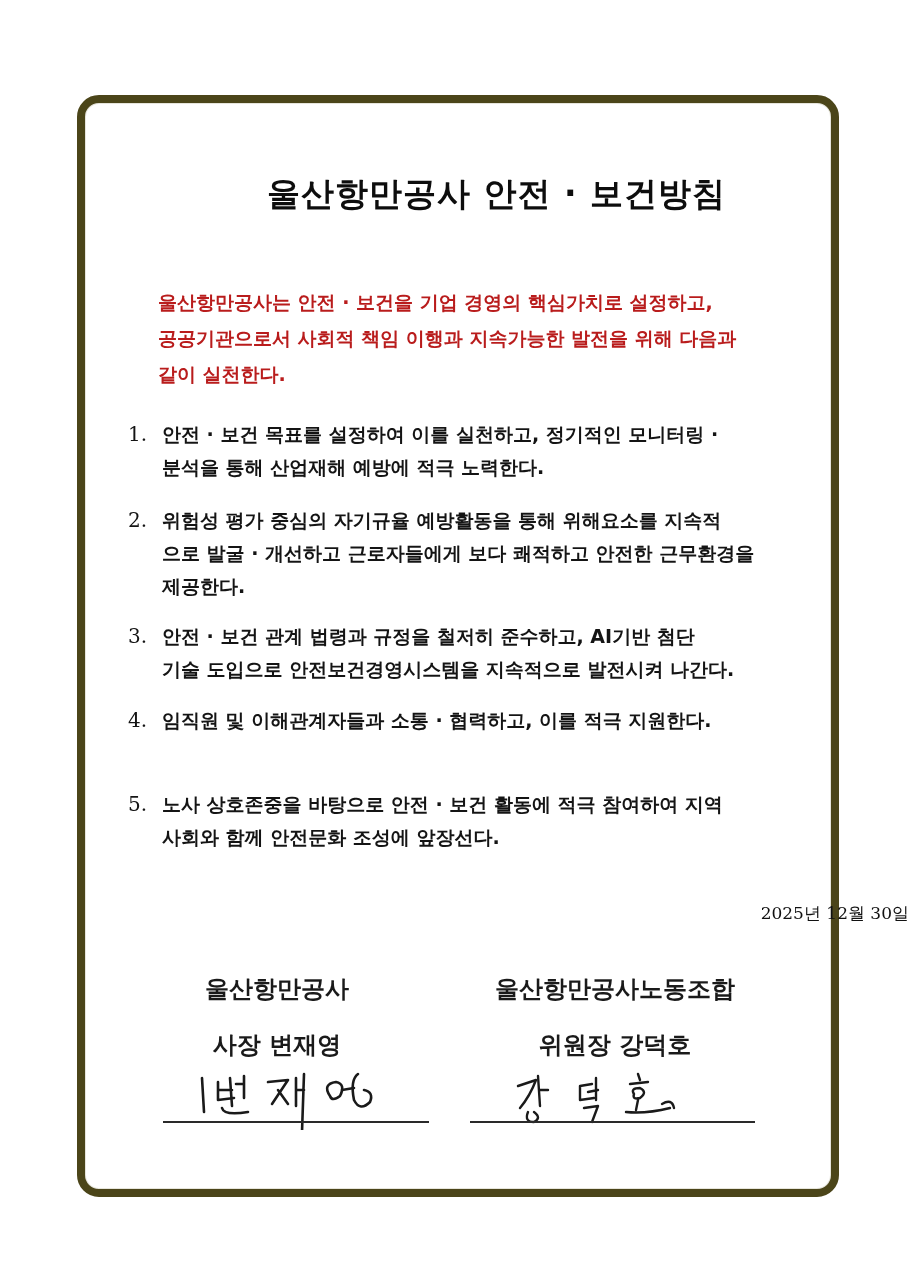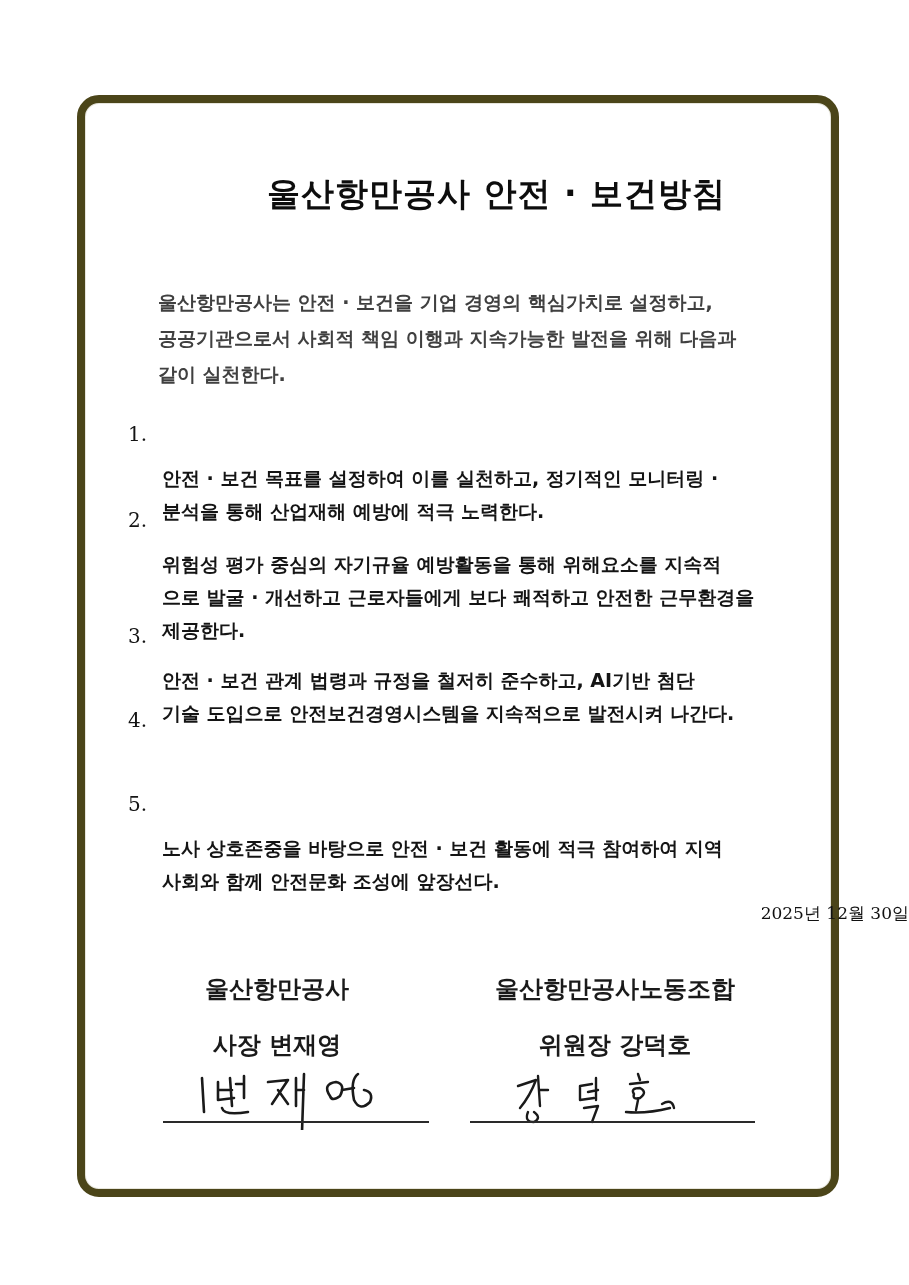--- a/index.html
+++ b/index.html
@@ -38,21 +38,21 @@
       color: #0d0d0d;
     }
     .intro {
       position: absolute;
       left: 158px;
       top: 284px;
       width: 640px;
       font-size: 19px;
       font-weight: bold;
       line-height: 36px;
-      color: #404040;
+      color: #b91c1c;
     }
     .intro .line {
       display: block;
       white-space: nowrap;
     }
     .list {
       position: absolute;
       left: 128px;
       top: 418px;
       width: 680px;
@@ -71,21 +71,20 @@
       position: absolute;
       left: 0;
       top: 0;
       font-family: "DejaVu Serif", "Liberation Serif", serif;
       font-weight: normal;
       font-size: 20px;
     }
     .list-item .text {
       display: block;
       padding-left: 34px;
-      margin-top: 44px;
     }
     .list-item .text .line {
       display: block;
       white-space: nowrap;
     }
     .item-1 { position: absolute; top: 0; }
     .item-2 { position: absolute; top: 86px; }
     .item-3 { position: absolute; top: 202px; }
     .item-4 { position: absolute; top: 286px; }
     .item-5 { position: absolute; top: 370px; }
@@ -163,20 +162,21 @@
   <li class="list-item item-3">
     <span class="num">3.</span>
     <span class="text">
       <span class="line">안전 · 보건 관계 법령과 규정을 철저히 준수하고, AI기반 첨단</span>
       <span class="line">기술 도입으로 안전보건경영시스템을 지속적으로 발전시켜 나간다.</span>
     </span>
   </li>
   <li class="list-item item-4">
     <span class="num">4.</span>
     <span class="text">
+      <span class="line">임직원 및 이해관계자들과 소통 · 협력하고, 이를 적극 지원한다.</span>
     </span>
   </li>
   <li class="list-item item-5">
     <span class="num">5.</span>
     <span class="text">
       <span class="line">노사 상호존중을 바탕으로 안전 · 보건 활동에 적극 참여하여 지역</span>
       <span class="line">사회와 함께 안전문화 조성에 앞장선다.</span>
     </span>
   </li>
 </ol>

